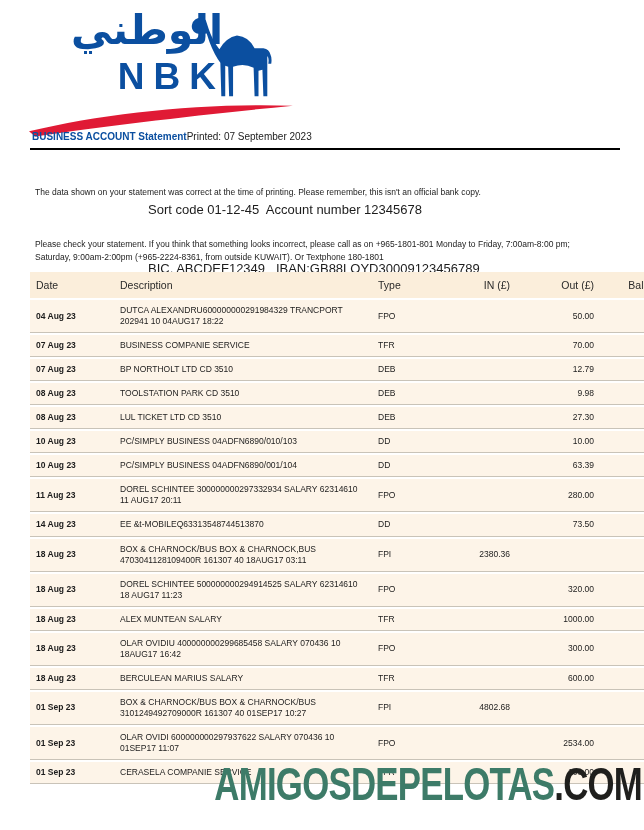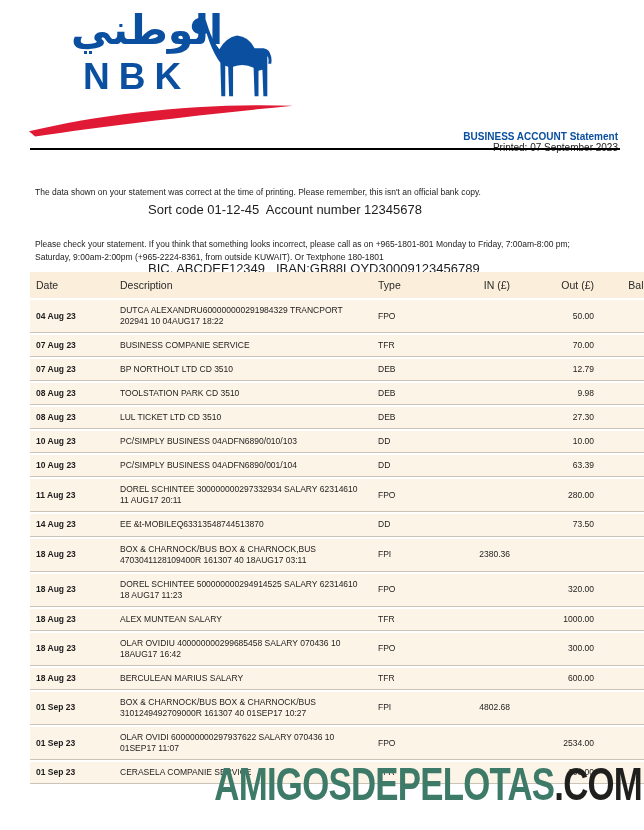--- a/index.html
+++ b/index.html
@@ -10,28 +10,28 @@
   
   .logo { position:absolute; left:35px; top:10px; width:280px; height:125px; }
   .logo-arabic {
     position:absolute; left:48px; top:0px; width:140px; text-align:right;
     direction:rtl; font-family:"DejaVu Sans", sans-serif; font-weight:bold;
     font-size:41px; line-height:1; color:var(--blue); letter-spacing:0;
   }
   .logo-nbk {
     position:absolute; left:48px; top:48px; width:142px;
     font-weight:bold; font-size:37px; line-height:1; color:var(--blue);
-    letter-spacing:9px; text-align:left;
+    letter-spacing:9px; text-align:right;
   }
   .logo-camel { position:absolute; left:150px; top:2px; width:102px; height:90px; }
   .logo-swoosh { position:absolute; left:-6px; top:90px; width:266px; height:38px; }
   
   .stmt-header {
     position:absolute; left:32px; right:26px; top:131px;
-    display:flex; justify-content:space-between; align-items:flex-end;flex-direction:column;
+    display:flex; align-items:flex-end;
   }
   .stmt-title { font-size:10px; font-weight:bold; color:var(--blue); }
   .stmt-printed { font-size:10px; color:#222; }
   .rule { position:absolute; left:30px; right:24px; top:148px; height:0; border-top:2px solid #000; }
   
   .account { position:absolute; left:35px; top:161px; font-size:8.5px; line-height:1.5; }
   .account .name { font-weight:bold; }
   .account-right { position:absolute; left:148px; top:161px; font-size:13px; line-height:1.5; white-space:pre-wrap; }
   .para { position:absolute; left:35px; width:545px; font-size:8.5px; line-height:1.5; color:#222; }
   .para-accuracy { top:186px; }

